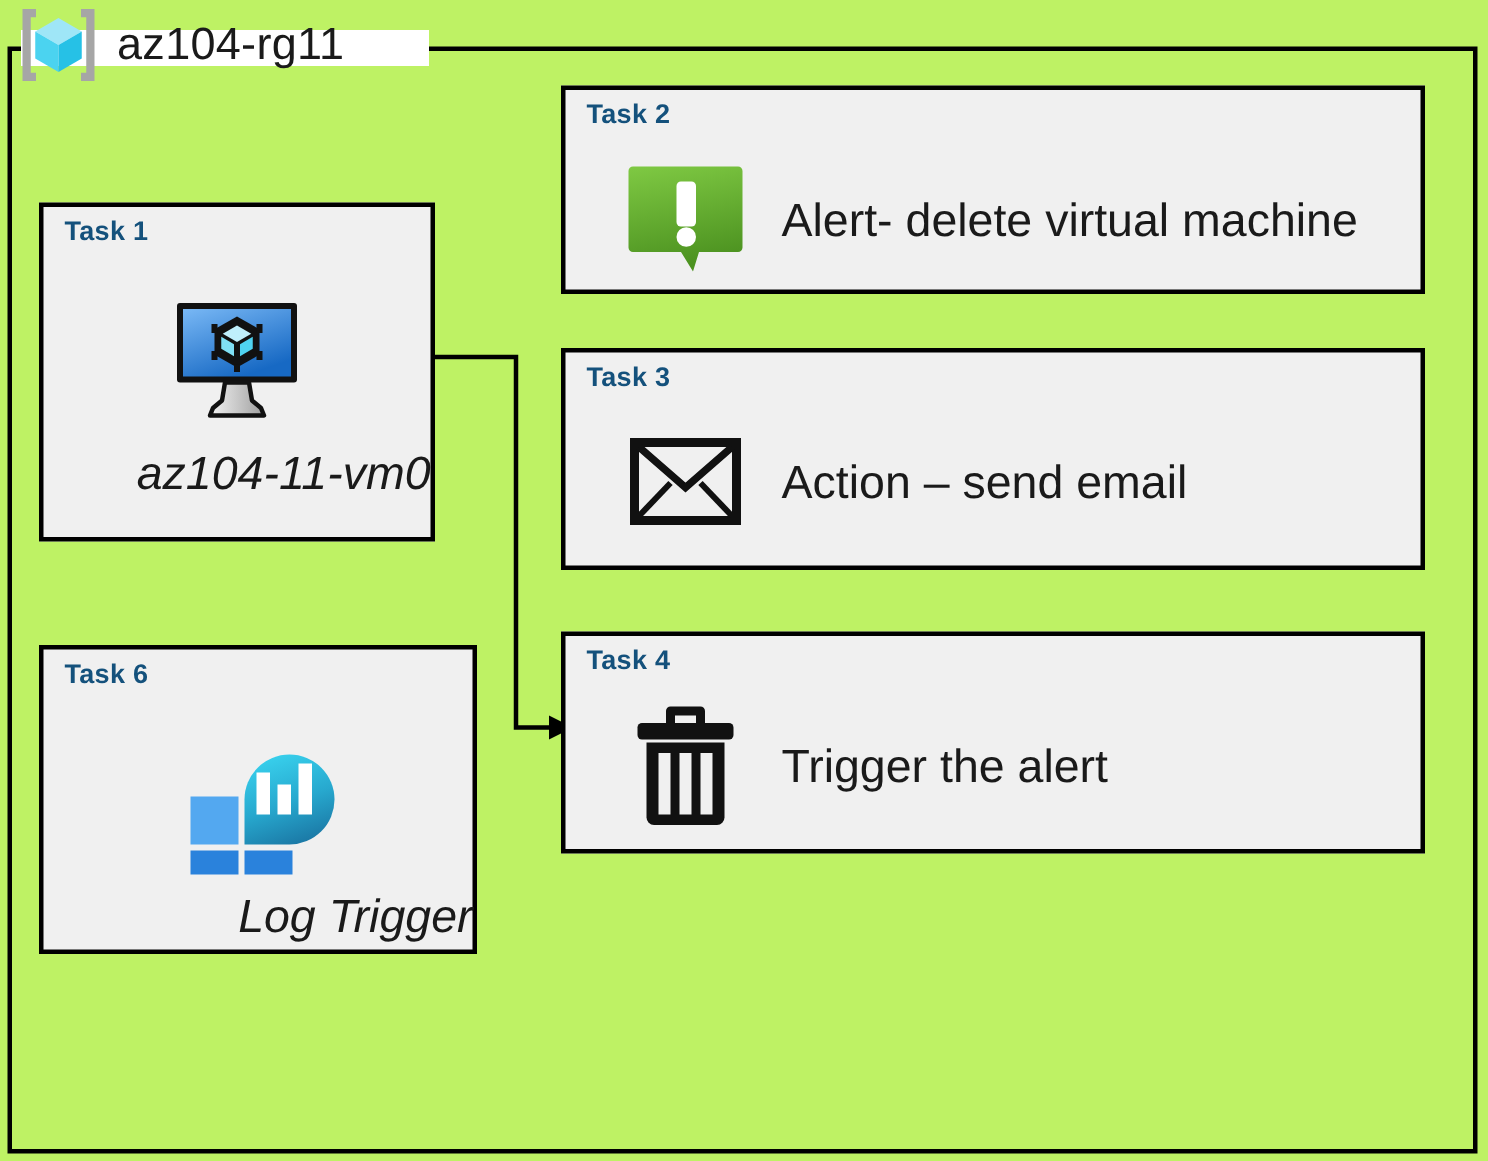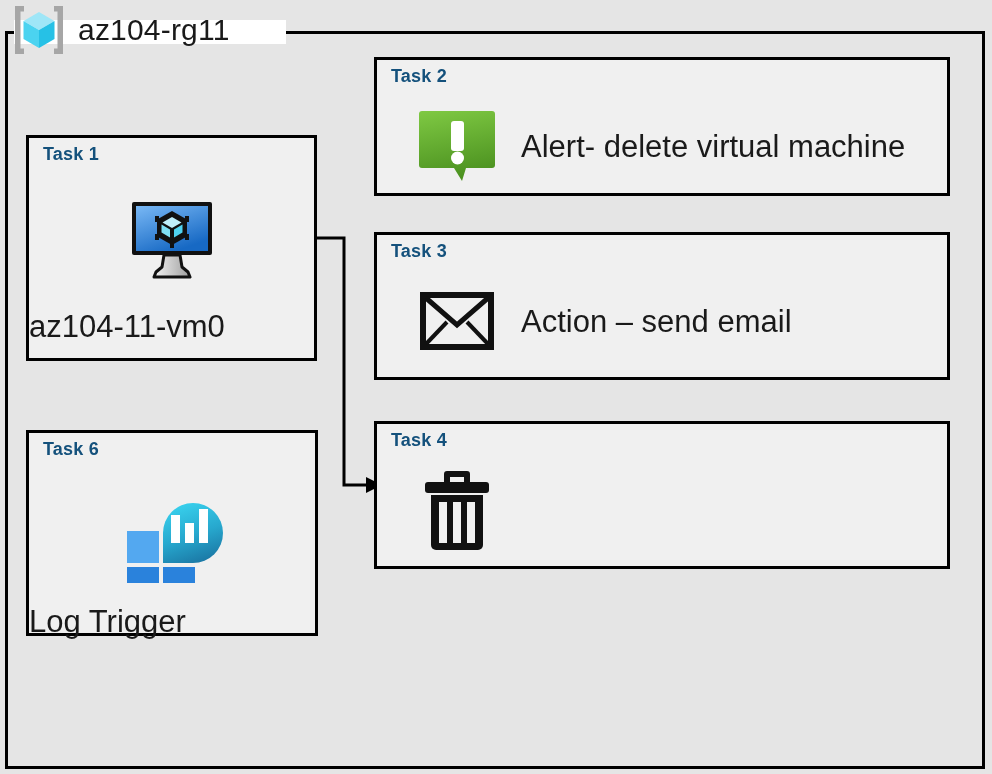--- a/index.html
+++ b/index.html
@@ -7,21 +7,21 @@
     padding: 0;
     background: #ffffff;
   }
   body {
     font-family: "Liberation Sans", sans-serif;
   }
   #canvas {
     position: relative;
     width: 992px;
     height: 774px;
-    background: #e5e5e5;
+    background: #bef264;
     overflow: hidden;
   }
 
   
   .rg-frame {
     position: absolute;
     left: 5px;
     top: 31px;
     width: 980px;
     height: 738px;
@@ -91,22 +91,23 @@
     right: 0;
     top: 56px;
     height: 96px;
     display: flex;
     align-items: center;
     justify-content: center;
   }
   .card-left .card-caption {
     left: 0;
     right: 0;
-    top: 171px;
-    text-align: left;
+    top: 160px;
+    text-align: right;
+    font-style: italic;
   }
 
   
   .card-right .icon-slot {
     position: absolute;
     left: 38px;
     top: 46px;
     width: 84px;
     height: 84px;
     display: flex;
@@ -155,21 +156,21 @@
       </svg>
     </div>
     <div class="rg-title">az104-rg11</div>
   </div>
 
   <svg class="connector">
     <polyline points="204,238 344,238 344,485 366,485" fill="none" stroke="#000000" stroke-width="3"></polyline>
     <polygon points="366,477 382,485 366,493" fill="#000000"></polygon>
   </svg>
 
-  <div class="card card-left" style="left:26px; top:135px; width:291px; height:226px;">
+  <div class="card card-left" style="left:26px; top:135px; width:264px; height:226px;">
     <div class="card-title">Task 1</div>
     <div class="icon-slot">
       <span>
         <svg width="92" height="82" viewBox="0 0 92 82" xmlns="http://www.w3.org/2000/svg">
           <defs>
             <linearGradient id="vmScreen" x1="0" y1="0" x2="0.55" y2="1">
               <stop offset="0" stop-color="#79B8F5"></stop>
               <stop offset="1" stop-color="#1769C4"></stop>
             </linearGradient>
             <linearGradient id="vmStand" x1="0" y1="0" x2="1" y2="0">
@@ -276,16 +277,17 @@
           <rect x="2" y="14" width="64" height="11" rx="3" fill="#111111"></rect>
 
           <path d="M8 27 H60 V77 A5 5 0 0 1 55 82 H13 A5 5 0 0 1 8 77 Z" fill="#111111"></path>
 
           <rect x="16" y="34" width="8" height="41" fill="#F0F0F0"></rect>
           <rect x="30" y="34" width="8" height="41" fill="#F0F0F0"></rect>
           <rect x="44" y="34" width="8" height="41" fill="#F0F0F0"></rect>
         </svg>
       </span>
     </div>
+    <div class="card-caption">Trigger the alert</div>
   </div>
 
 
 </div>
 
 </body></html>

